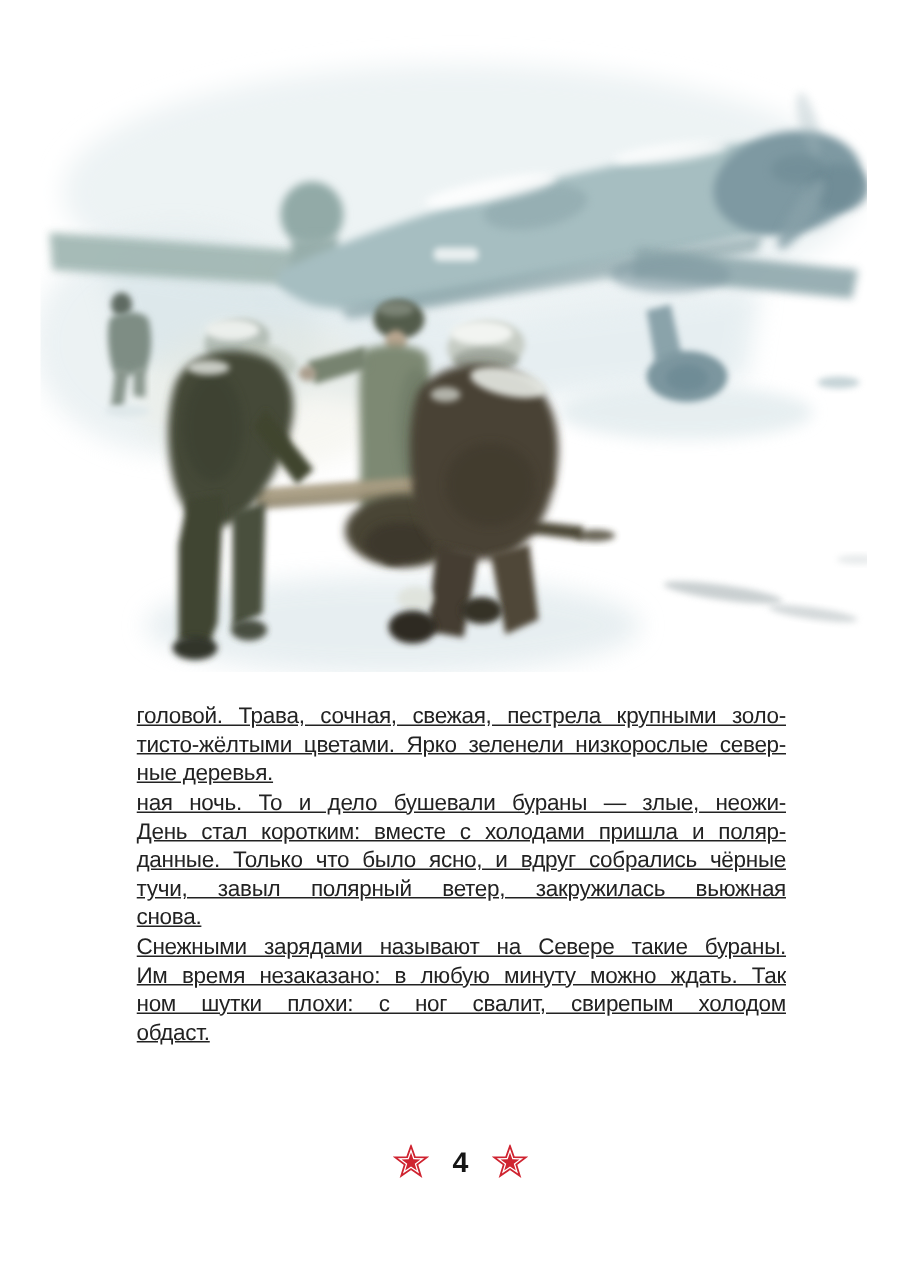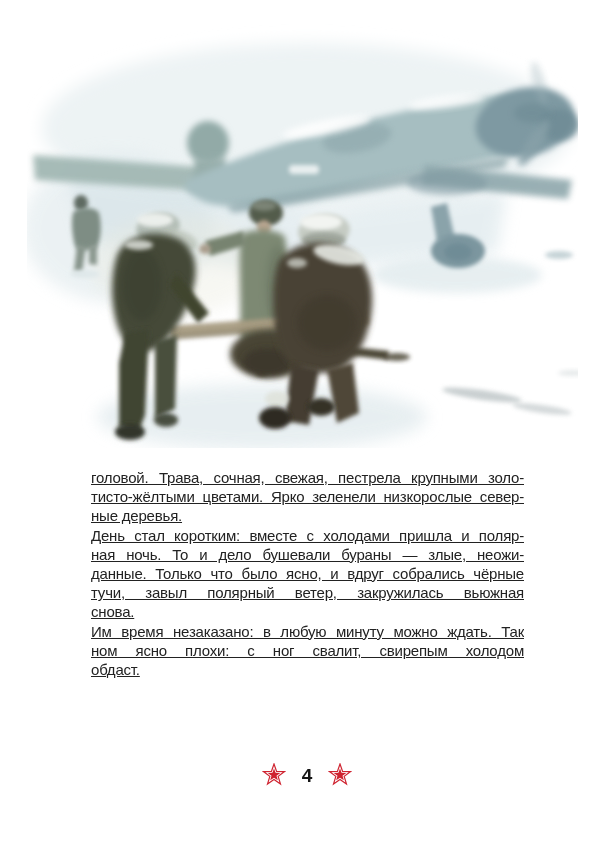--- a/index.html
+++ b/index.html
@@ -143,27 +143,28 @@
     <ellipse cx="455" cy="372" rx="40" ry="5" fill="#b3bcbe" opacity="0.7" transform="rotate(8 455 372)" filter="url(#b2)"></ellipse>
     <ellipse cx="515" cy="386" rx="30" ry="4" fill="#b8c0c2" opacity="0.6" transform="rotate(8 515 386)" filter="url(#b2)"></ellipse>
     <ellipse cx="545" cy="350" rx="14" ry="3" fill="#c3cbcd" opacity="0.4" filter="url(#b2)"></ellipse>
   </g>
 </svg>
 
 <div class="textblock">
   <div class="ln j">головой. Трава, сочная, свежая, пестрела крупными золо-</div>
   <div class="ln j">тисто-жёлтыми цветами. Ярко зеленели низкорослые север-</div>
   <div class="ln">ные деревья.</div>
+  <div class="ln j">ная ночь. То и дело бушевали бураны — злые, неожи-</div>
   <div class="ln j">День стал коротким: вместе с холодами пришла и поляр-</div>
-  <div class="ln j">ная ночь. То и дело бушевали бураны — злые, неожи-</div>
   <div class="ln j">данные. Только что было ясно, и вдруг собрались чёрные</div>
   <div class="ln j">тучи, завыл полярный ветер, закружилась вьюжная</div>
   <div class="ln">снова.</div>
+  <div class="ln j">Снежными зарядами называют на Севере такие бураны.</div>
   <div class="ln j">Им время незаказано: в любую минуту можно ждать. Так</div>
-  <div class="ln j">ном ясно плохи: с ног свалит, свирепым холодом</div>
+  <div class="ln j">ном шутки плохи: с ног свалит, свирепым холодом</div>
   <div class="ln">обдаст.</div>
 </div>
 
 <div class="footer">
   <svg class="star" viewBox="0 0 24 24">
     <polygon points="12,1 14.59,8.44 22.46,8.6 16.18,13.36 18.47,20.9 12,16.4 5.53,20.9 7.82,13.36 1.54,8.6 9.41,8.44" fill="none" stroke-width="1.2" stroke="#cf2330"></polygon>
     <polygon points="12,1 14.59,8.44 22.46,8.6 16.18,13.36 18.47,20.9 12,16.4 5.53,20.9 7.82,13.36 1.54,8.6 9.41,8.44" transform="translate(12 12) scale(0.6) translate(-12 -12)" fill="#cf2330"></polygon>
   </svg>
   <div class="pagenum">4</div>
   <svg class="star" viewBox="0 0 24 24">

